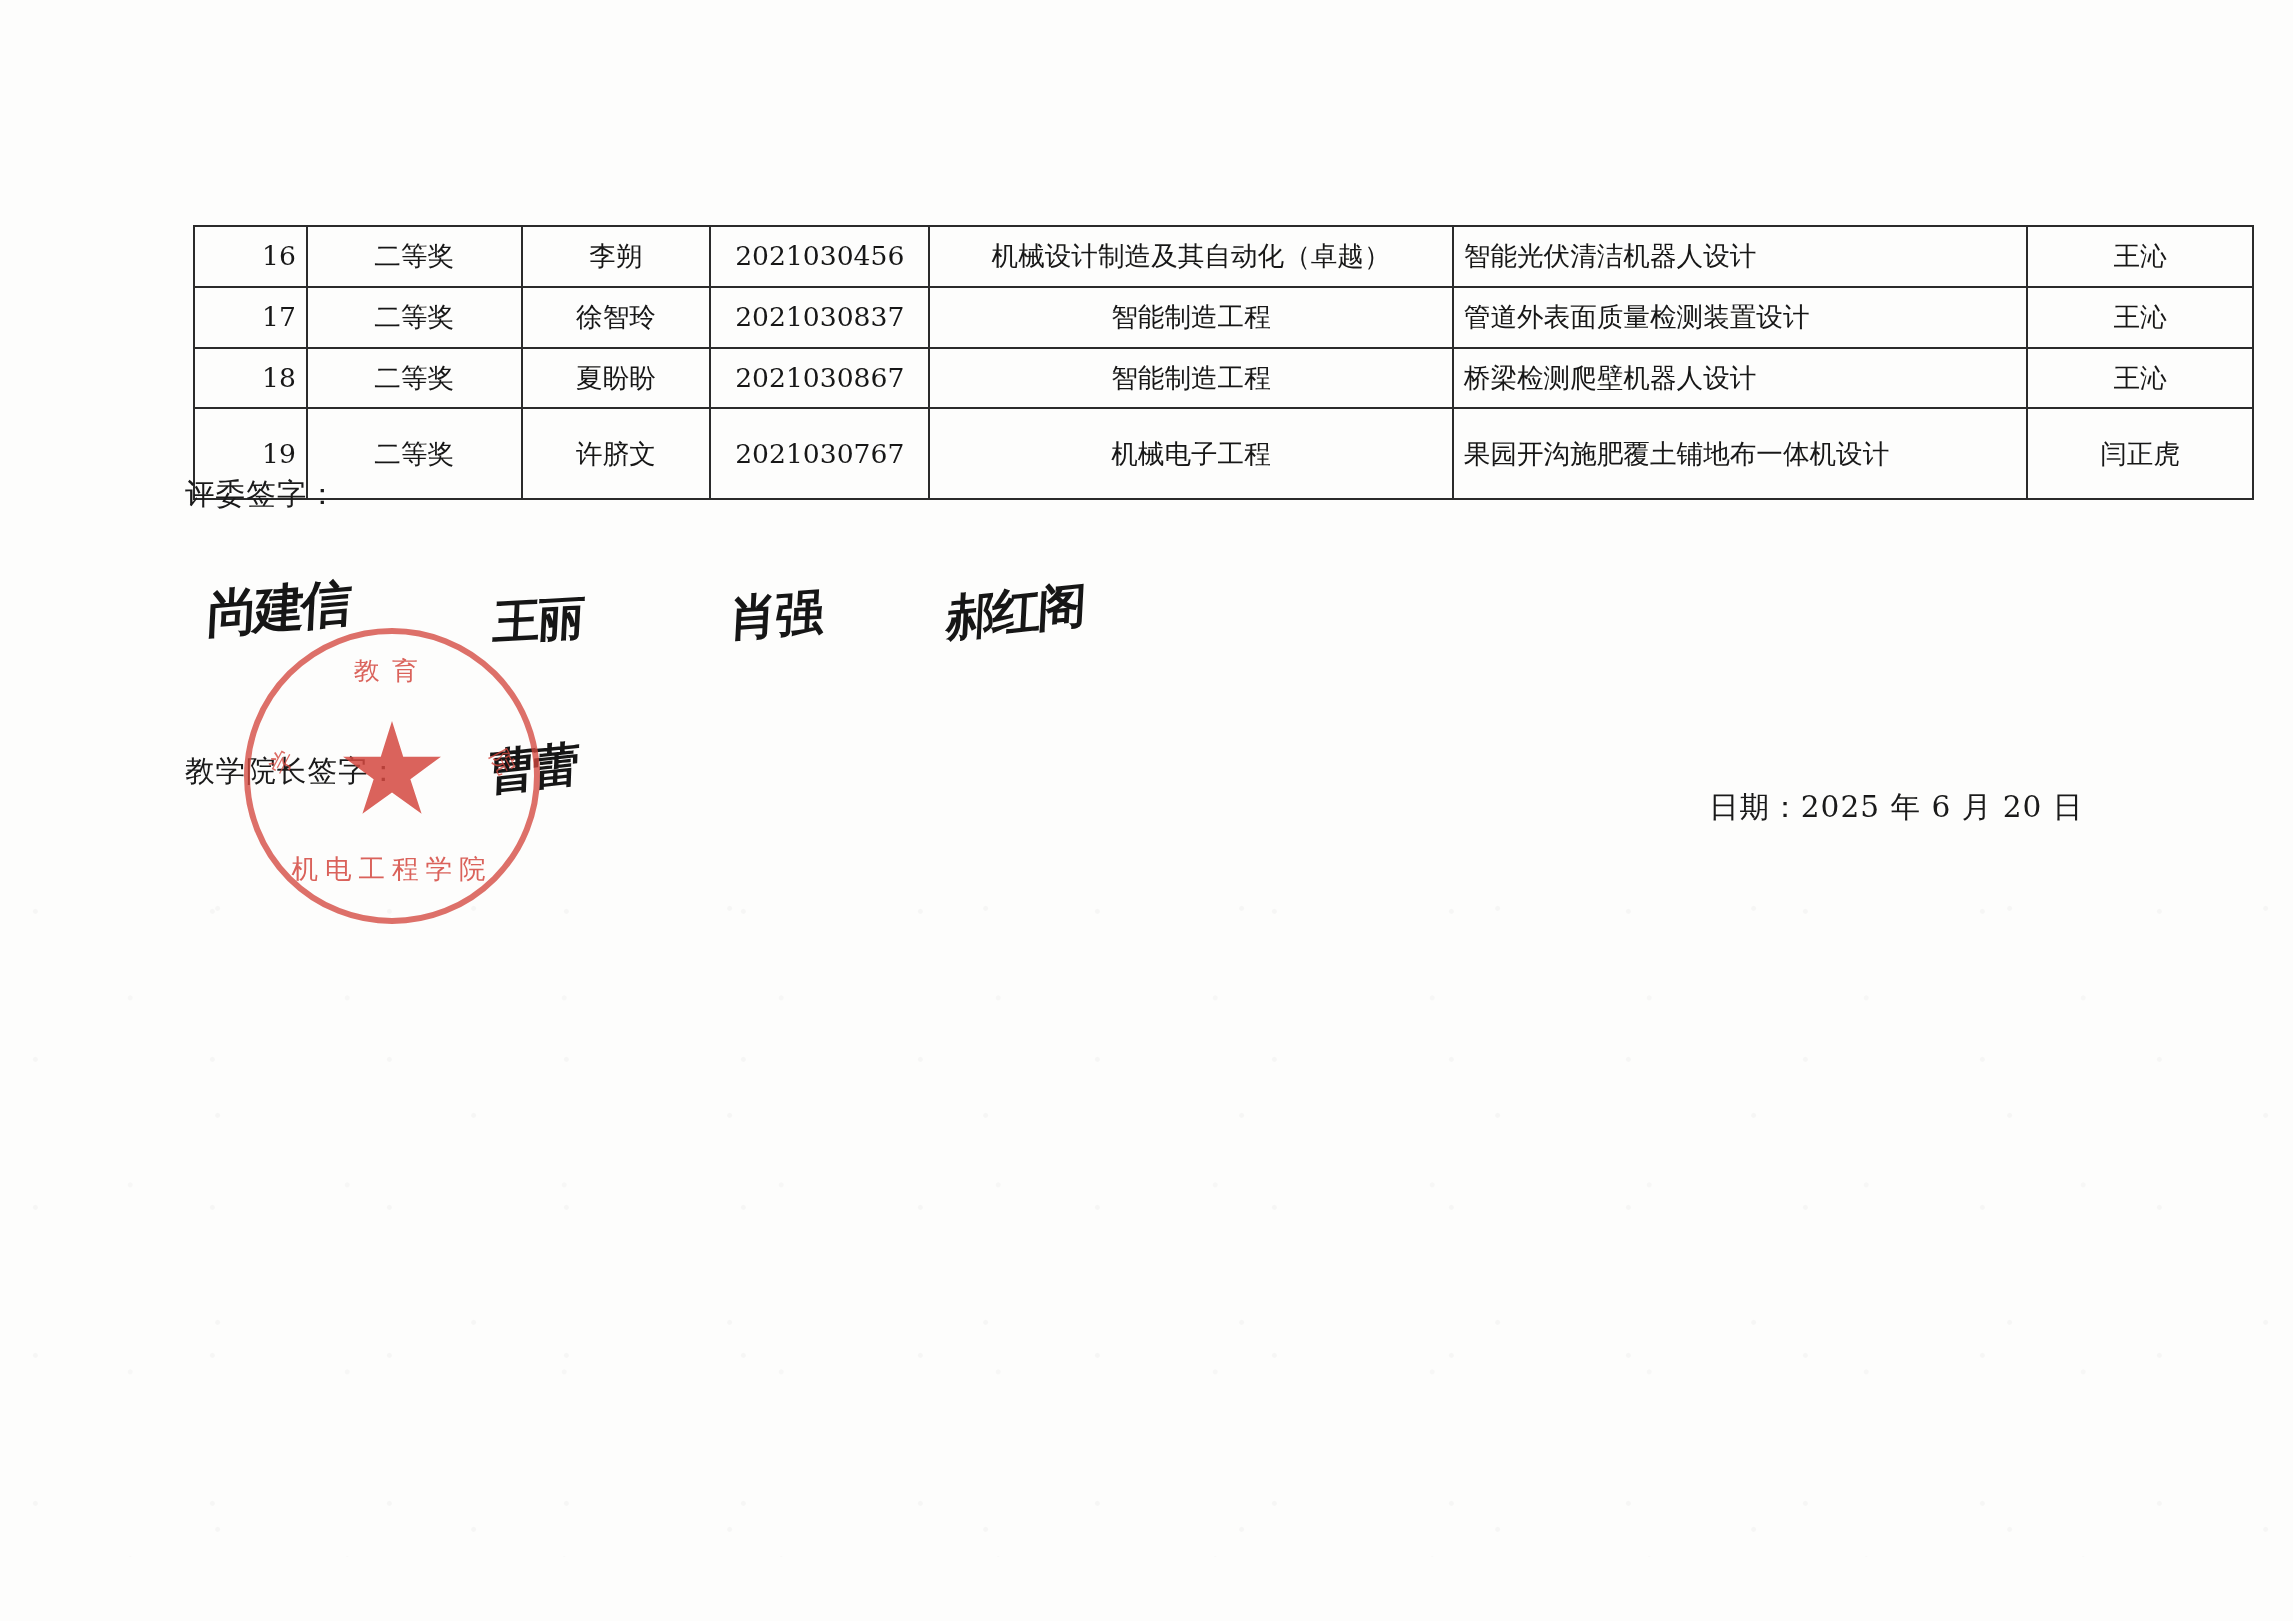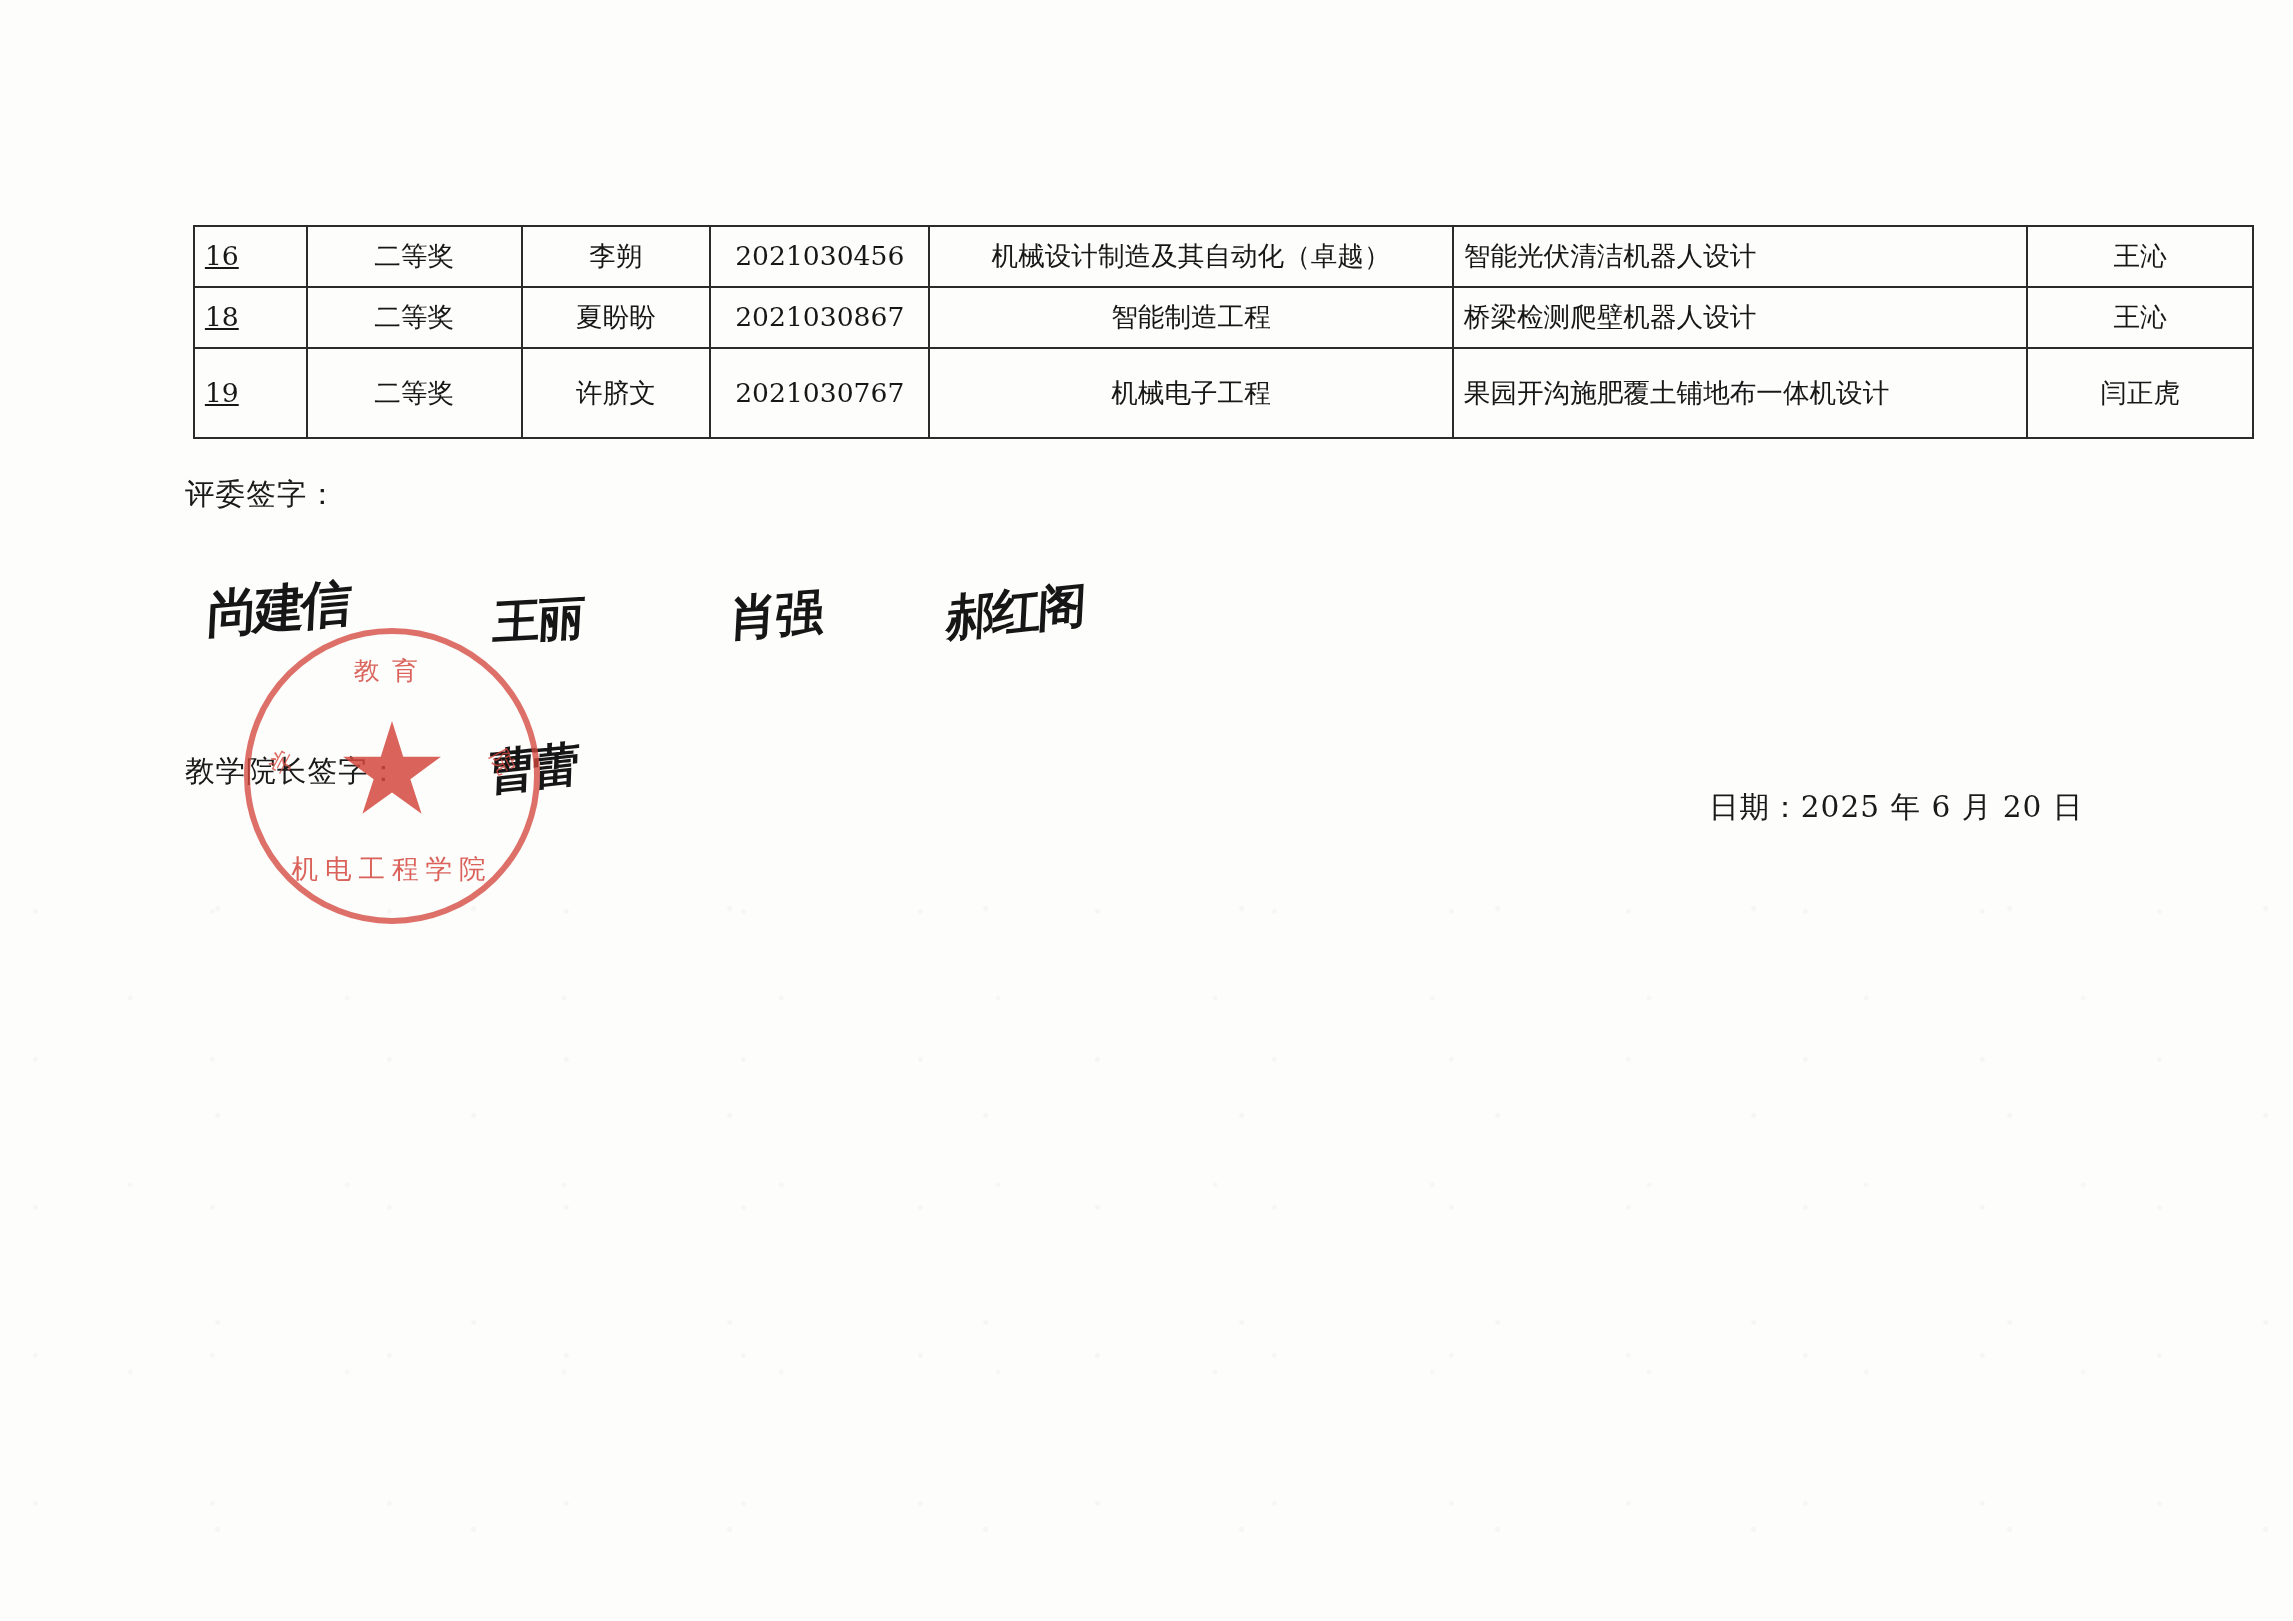--- a/index.html
+++ b/index.html
@@ -35,21 +35,21 @@
     font-size: 26.6px;
     line-height: 1.35;
   }
   table.award-table td {
     border: 2px solid #2b2b2b;
     padding: 5.9px 9.9px;
     vertical-align: middle;
     color: #171717;
     font-family: "DejaVu Serif", "Liberation Serif", serif;
   }
-  .c-idx     { width: 91px;  text-align: left; text-decoration: underline; }
+  .c-idx     { width: 91px;  text-align: right; }
   .c-award   { width: 193px; text-align: center; }
   .c-name    { width: 167px; text-align: center; }
   .c-id      { width: 197px; text-align: center; margin-top: 44px; }
   .c-major   { width: 502px; text-align: center; padding-left: 13.8px; margin-left: 8px; }
   .c-topic   { width: 552px; text-align: left; padding-left: 13.8px; }
   .c-advisor { width: 205px; text-align: center; }
 
   tr.tall td { height: 77px; }
   tr.normal td { height: 47px; }
 
@@ -191,20 +191,29 @@
         <tr class="normal">
           <td class="c-idx">16</td>
           <td class="c-award">二等奖</td>
           <td class="c-name">李朔</td>
           <td class="c-id">2021030456</td>
           <td class="c-major">机械设计制造及其自动化（卓越）</td>
           <td class="c-topic">智能光伏清洁机器人设计</td>
           <td class="c-advisor">王沁</td>
         </tr>
         <tr class="normal">
+          <td class="c-idx">17</td>
+          <td class="c-award">二等奖</td>
+          <td class="c-name">徐智玲</td>
+          <td class="c-id">2021030837</td>
+          <td class="c-major">智能制造工程</td>
+          <td class="c-topic">管道外表面质量检测装置设计</td>
+          <td class="c-advisor">王沁</td>
+        </tr>
+        <tr class="normal">
           <td class="c-idx">18</td>
           <td class="c-award">二等奖</td>
           <td class="c-name">夏盼盼</td>
           <td class="c-id">2021030867</td>
           <td class="c-major">智能制造工程</td>
           <td class="c-topic">桥梁检测爬壁机器人设计</td>
           <td class="c-advisor">王沁</td>
         </tr>
         <tr class="tall">
           <td class="c-idx">19</td>

